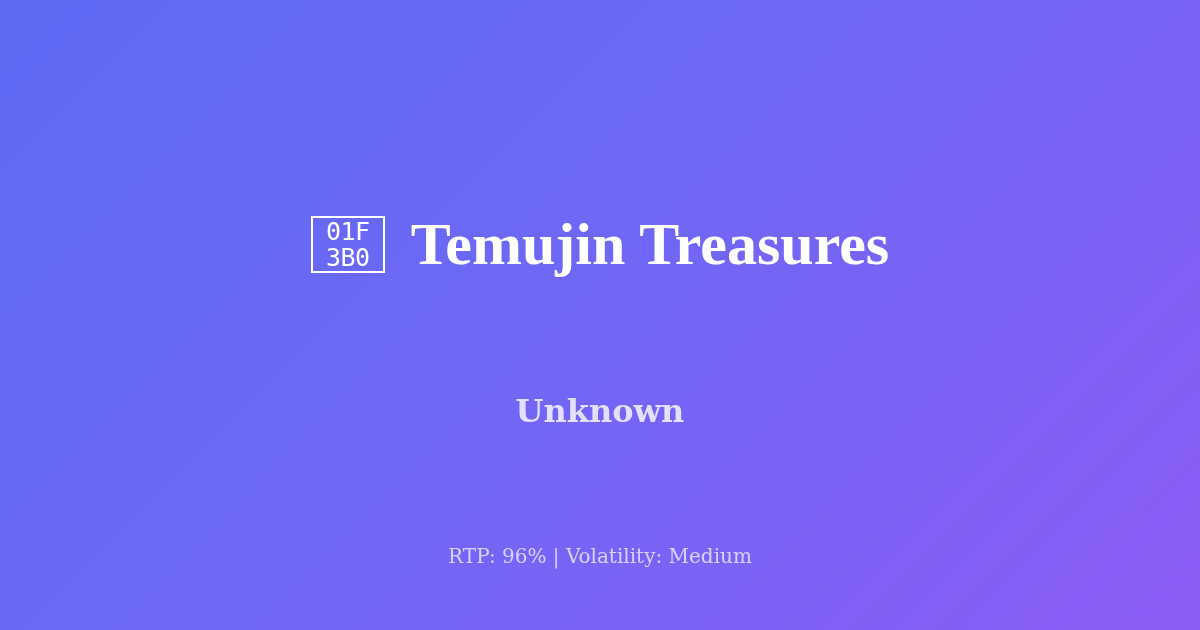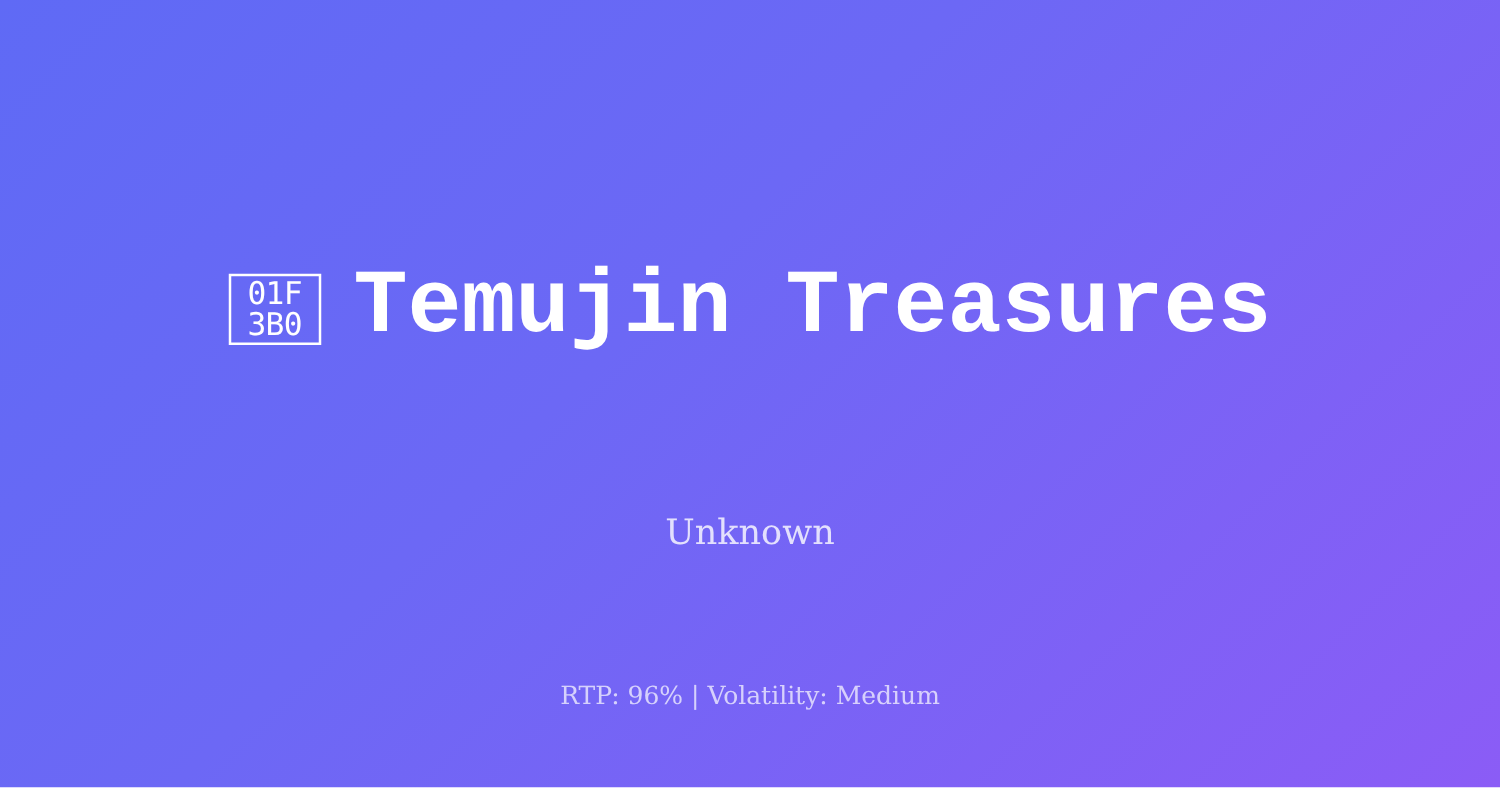--- a/index.html
+++ b/index.html
@@ -56,33 +56,33 @@
     font-family: "DejaVu Sans Mono", "Liberation Mono", monospace;
     font-size: 25px;
     font-weight: 400;
     letter-spacing: -0.5px;
     color: #ffffff;
     line-height: 1.02;
     display: block;
   }
 
   .game-title {
-    font-family: Liberation Mono, monospace;
-    font-size: 72px;
+    font-family: Liberation Serif, serif;
+    font-size: 60px;
     font-weight: 700;
     color: #ffffff;
     line-height: 1.05;
     letter-spacing: 0px;
     white-space: nowrap;
   }
 
   .game-subtitle {
     font-family: "DejaVu Serif", "Liberation Serif", serif;
-    font-size: 28px;
-    font-weight: 400;
+    font-size: 32px;
+    font-weight: 700;
     color: rgba(255, 255, 255, 0.8);
     line-height: 1.2;
     margin-top: 76px;
     white-space: nowrap;
   }
 
   .game-meta {
     position: absolute;
     left: 0;
     right: 0;

